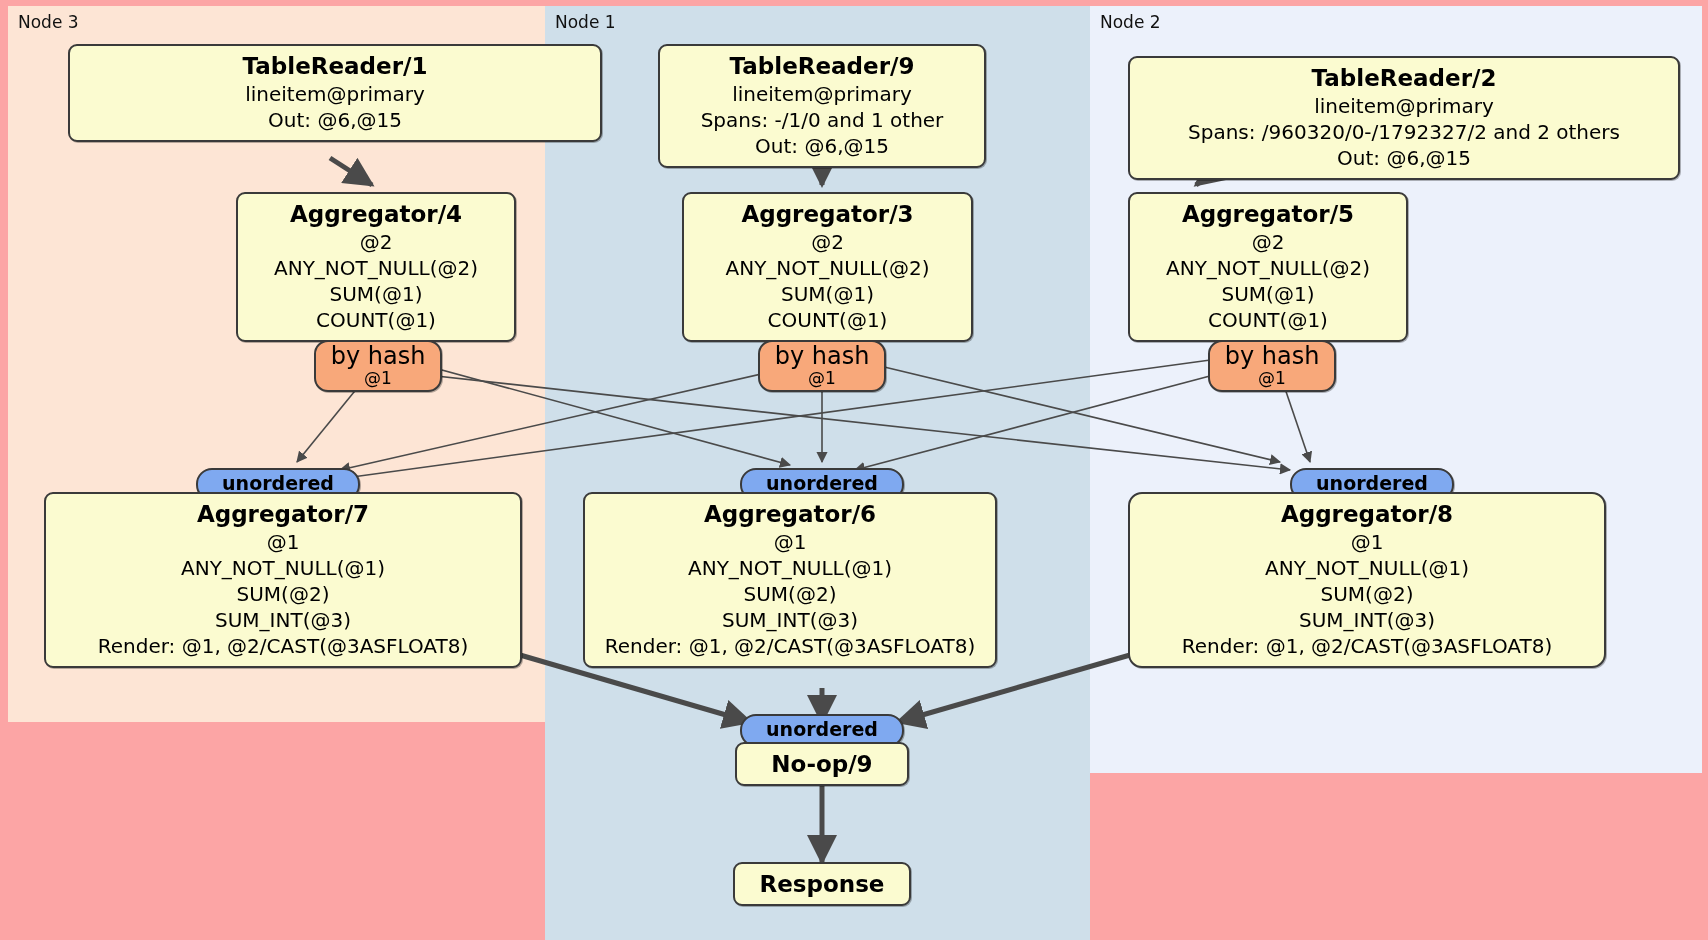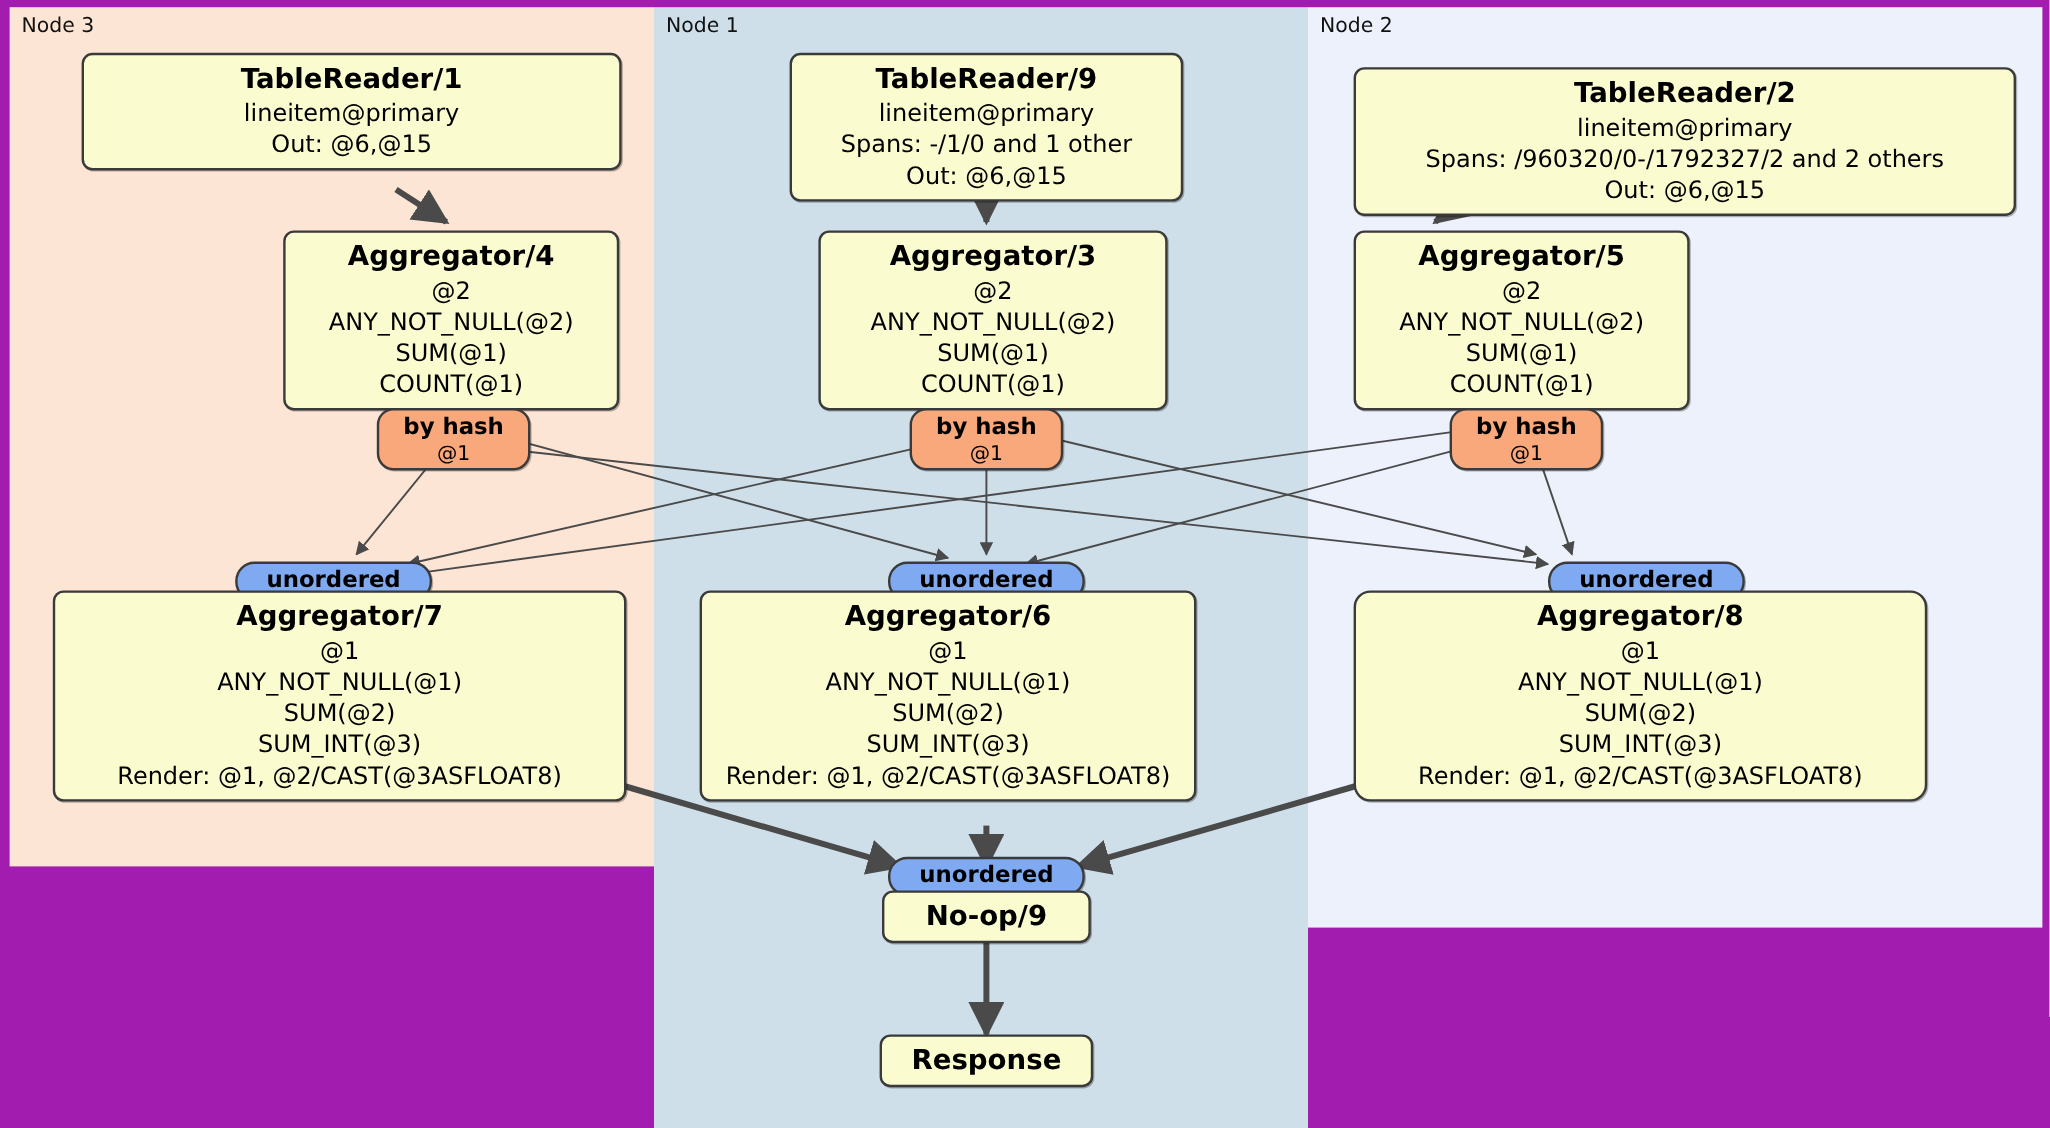--- a/index.html
+++ b/index.html
@@ -4,21 +4,21 @@
 <style>
   html, body {
     margin: 0;
     padding: 0;
     background: #ffffff;
   }
   #canvas {
     position: relative;
     width: 1708px;
     height: 940px;
-    background: #a21caf;
+    background: #fca5a5;
     font-family: "DejaVu Sans", sans-serif;
     overflow: hidden;
   }
   
   .node-panel {
     position: absolute;
     box-sizing: border-box;
   }
   .node-panel .node-label {
     position: absolute;
@@ -74,22 +74,22 @@
     text-align: center;
     color: #000000;
     box-shadow: 1px 1px 0 rgba(0,0,0,0.28);
   }
   .pill.hash {
     background: #f8a87a;
     border-radius: 14px;
     padding-top: 3px;
   }
   .pill.hash .ht {
-    font-weight: bold;
-    font-size: 19px;
+    font-weight: normal;
+    font-size: 24px;
     line-height: 23px;
     white-space: nowrap;
   }
   .pill.hash .hd {
     font-size: 17px;
     line-height: 21px;
     white-space: nowrap;
   }
   .pill.unordered {
     background: #7fa9f0;
@@ -144,21 +144,21 @@
       <path d="M 1278 368 L 1310 462" stroke-width="1.6" marker-end="url(#ar-thin)"></path>
 
       <path d="M 520 655 L 750 722" stroke-width="5" marker-end="url(#ar-thick)"></path>
       <path d="M 822 688 L 822 722" stroke-width="5" marker-end="url(#ar-thick)"></path>
       <path d="M 1130 655 L 898 722" stroke-width="5" marker-end="url(#ar-thick)"></path>
 
       <path d="M 822 785 L 822 862" stroke-width="5" marker-end="url(#ar-thick)"></path>
     </g>
   </svg>
 
-  <div class="proc" id="p-tr1" style="left:68px; top:44px; width:450px;">
+  <div class="proc" id="p-tr1" style="left:68px; top:44px; width:534px;">
     <div class="title">TableReader/1</div>
     <div class="det">lineitem@primary</div>
     <div class="det">Out: @6,@15</div>
   </div>
 
   <div class="proc" id="p-agg4" style="left:236px; top:192px; width:280px;">
     <div class="title">Aggregator/4</div>
     <div class="det">@2</div>
     <div class="det">ANY_NOT_NULL(@2)</div>
     <div class="det">SUM(@1)</div>

